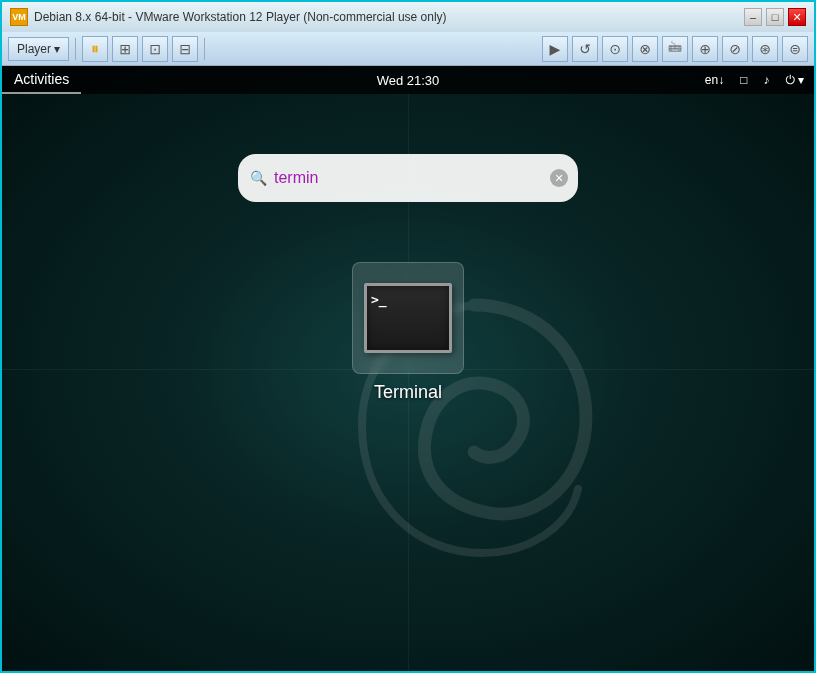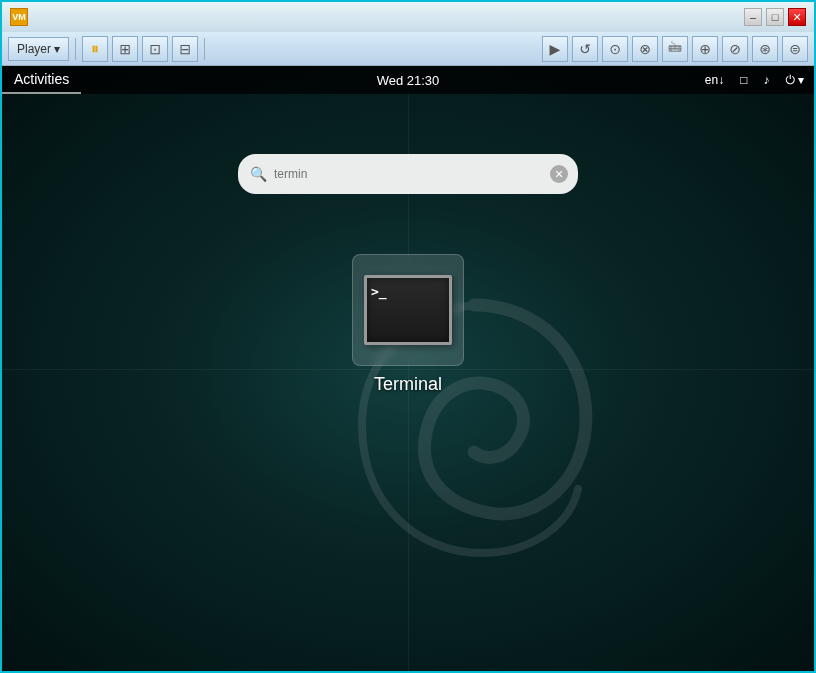--- a/index.html
+++ b/index.html
@@ -224,27 +224,27 @@
       padding-top: 60px;
       z-index: 5;
     }
 
     .search-bar-container {
       position: relative;
       width: 340px;
     }
     .search-bar {
       width: 100%;
-      height: 40px;
+      height: 48px;
       background: rgba(255,255,255,0.92);
       border: none;
       border-radius: 18px;
       padding: 0 36px 0 36px;
-      font-size: 12px;
-      color: #737373;
+      font-size: 16px;
+      color: #a21caf;
       outline: none;
     }
     .search-icon-left {
       position: absolute;
       left: 12px;
       top: 50%;
       transform: translateY(-50%);
       color: #888;
       font-size: 14px;
     }
@@ -319,20 +319,21 @@
 </head>
 <body>
 
 <div class="vmware-window">
 
   <div class="title-bar">
     <div class="title-bar-left">
       <div class="vmware-logo">
         <span>VM</span>
       </div>
+      <span class="title-text">Debian 8.x 64-bit - VMware Workstation 12 Player (Non-commercial use only)</span>
     </div>
     <div class="title-bar-controls">
       <div class="title-btn">–</div>
       <div class="title-btn">□</div>
       <div class="title-btn close">✕</div>
     </div>
   </div>
 
   <div class="toolbar">
     <button class="player-btn">

